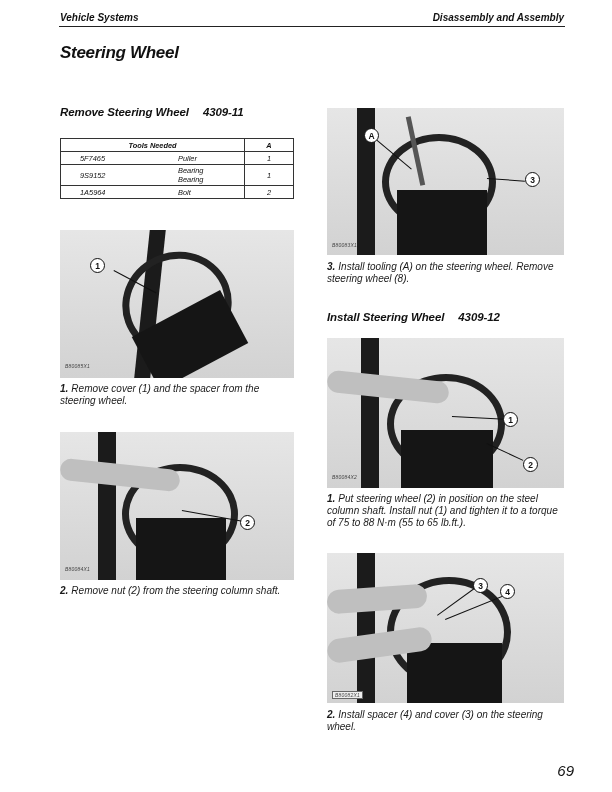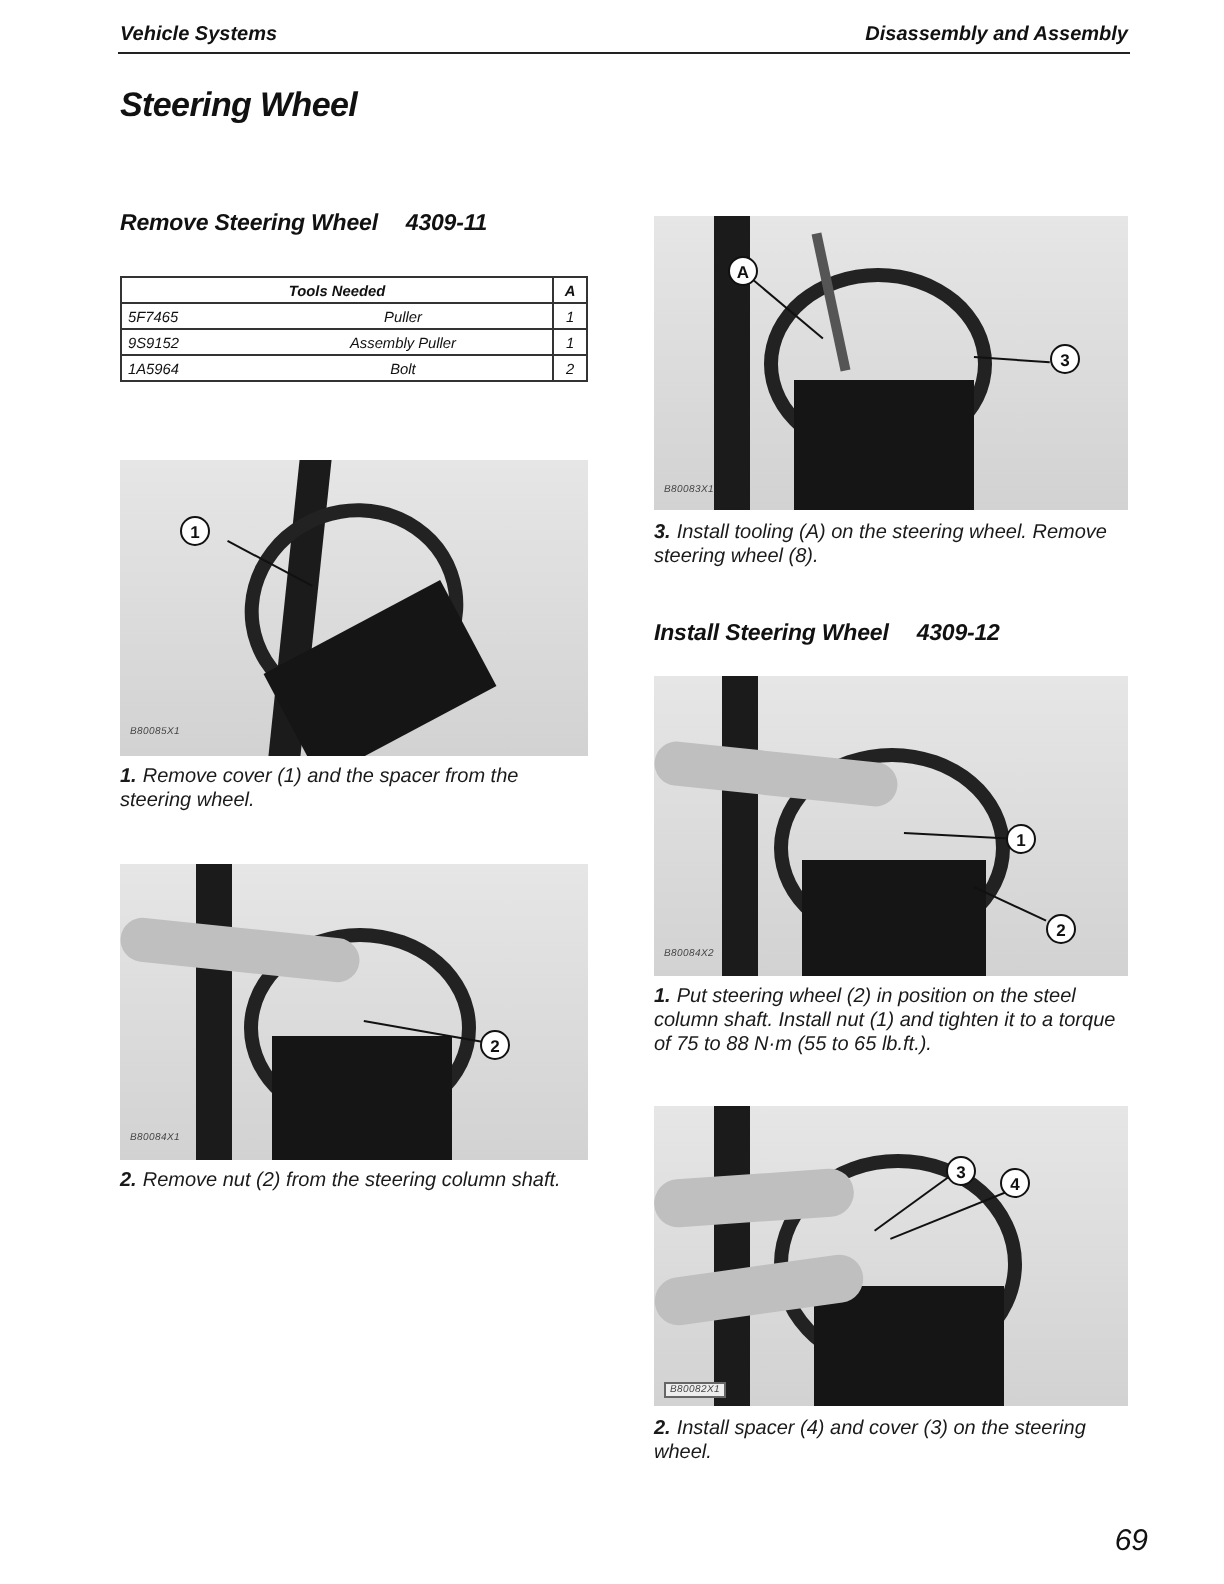--- a/index.html
+++ b/index.html
@@ -9,24 +9,24 @@
   }
   .abs { position: absolute; font-style: italic; }
   .hdr { top: 12px; font-size: 10px; font-weight: bold; }
   .hdr-left { left: 60px; }
   .hdr-right { right: 48px; text-align: center; }
   .hdr-rule { left: 59px; top: 26px; width: 506px; height: 0; border-top: 1.4px solid #222; }
   .page-title { left: 60px; top: 43px; font-size: 17px; font-weight: bold; letter-spacing: -0.3px; }
   .section-title { font-size: 11.5px; font-weight: bold; letter-spacing: -0.1px; }
   .section-title .code { margin-left: 14px; }
   table.tools { border-collapse: collapse; font-size: 7.4px; width: 234px; }
-  table.tools td, table.tools th { border: 0.8px solid #333; padding: 1px 3px; height: 10px; }
+  table.tools td, table.tools th { border: 0.8px solid #333; padding: 1px 19px; height: 10px; }
   table.tools th { font-weight: bold; text-align: center; }
   table.tools td.num { width: 60px; border-right: none; }
-  table.tools td.name { border-left: none; text-align: center; }
+  table.tools td.name { border-left: none; }
   table.tools td.qty, table.tools th.qty { width: 10px; text-align: center; }
   .photo {
     background: linear-gradient(180deg, #e6e6e6 0%, #dcdcdc 50%, #d2d2d2 100%);
     overflow: hidden;
   }
   .photo .pillar { position: absolute; background: #1b1b1b; }
   .photo .wheel { position: absolute; border: 7px solid #222; border-radius: 50%; }
   .photo .body-dark { position: absolute; background: #151515; }
   .photo .hand { position: absolute; background: #bfbfbf; border-radius: 30px; }
   .photo .figid {
@@ -61,21 +61,21 @@
     <th colspan="2">Tools Needed</th>
     <th class="qty">A</th>
   </tr>
   <tr>
     <td class="num">5F7465</td>
     <td class="name">Puller</td>
     <td class="qty">1</td>
   </tr>
   <tr>
     <td class="num">9S9152</td>
-    <td class="name">Assembly Puller</td>
+    <td class="name">Bearing Bearing</td>
     <td class="qty">1</td>
   </tr>
   <tr>
     <td class="num">1A5964</td>
     <td class="name">Bolt</td>
     <td class="qty">2</td>
   </tr>
 </tbody>
   </table>
 

